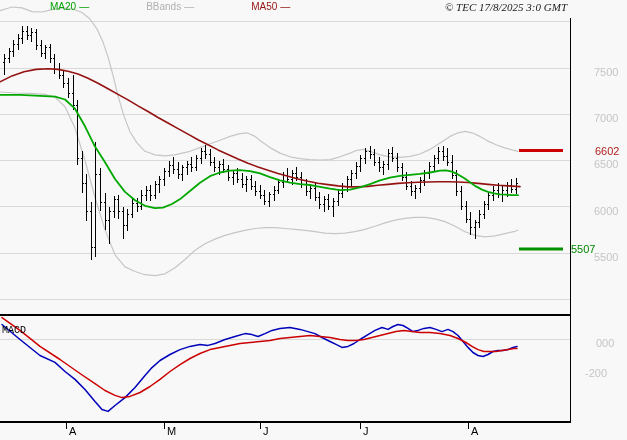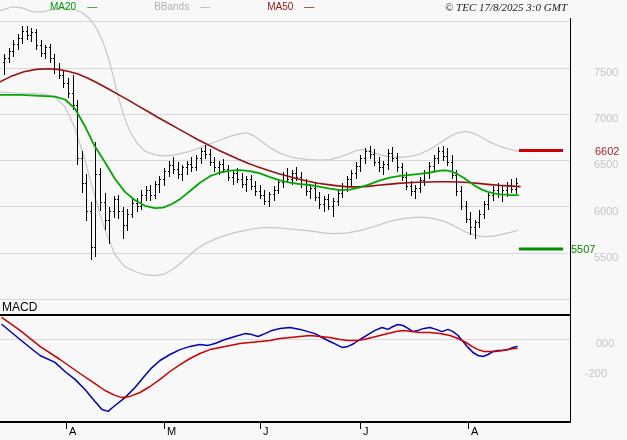--- a/index.html
+++ b/index.html
@@ -1,23 +1,23 @@
 <!DOCTYPE html>
 <html><head>
 <meta charset="utf-8">
 <style>
   html,body{margin:0;padding:0;}
   body{font-family:"Liberation Sans",sans-serif;}
   #stage{position:relative;width:627px;height:440px;background:#f8f8f8;overflow:hidden;}
   #chart-svg{position:absolute;left:0;top:0;}
   .overlay{position:absolute;white-space:nowrap;}
   #legend{left:2px;top:1px;display:flex;gap:9px;font-size:10px;line-height:12px;}
-  .leg-item{display:flex;gap:11px;align-items:center;padding-left:48px;}
+  .leg-item{display:flex;gap:3px;align-items:center;padding-left:48px;}
   #timestamp{right:60px;top:1px;font-family:"Liberation Serif",serif;font-style:italic;font-size:11px;color:#1a1a1a;}
-  #macd-label{left:2px;top:300px;font-size:12px;color:#000;}
+  #macd-label{left:2px;top:325px;font-size:10px;color:#000;font-family:Liberation Mono, monospace;}
 </style>
 </head>
 <body>
 
 <div id="stage">
   <svg id="chart-svg" width="627" height="440">
       <line x1="0" y1="21.75" x2="570" y2="21.75" stroke="#d9d9d9" stroke-width="1" shape-rendering="crispEdges"></line>
       <line x1="0" y1="68" x2="570" y2="68" stroke="#d9d9d9" stroke-width="1" shape-rendering="crispEdges"></line>
       <line x1="0" y1="114.25" x2="570" y2="114.25" stroke="#d9d9d9" stroke-width="1" shape-rendering="crispEdges"></line>
       <line x1="0" y1="160.5" x2="570" y2="160.5" stroke="#d9d9d9" stroke-width="1" shape-rendering="crispEdges"></line>

